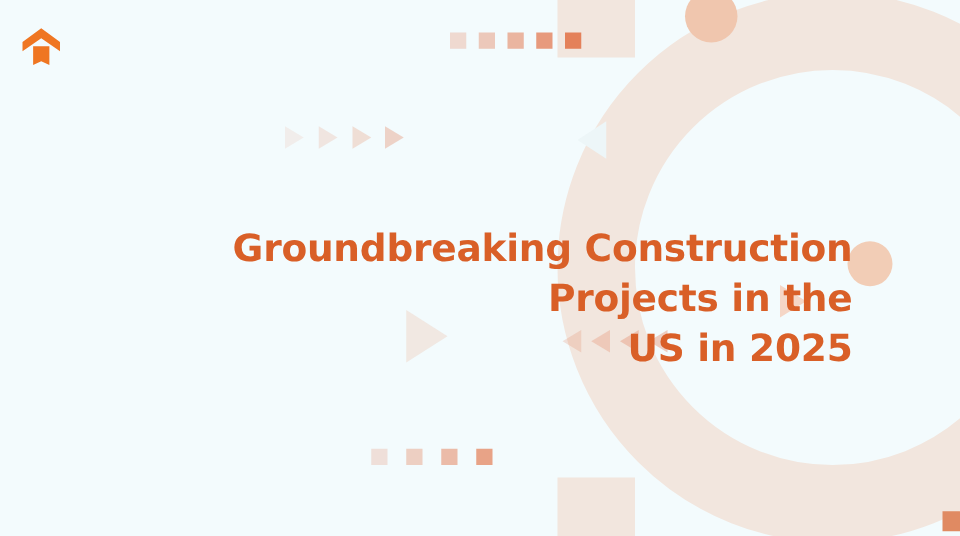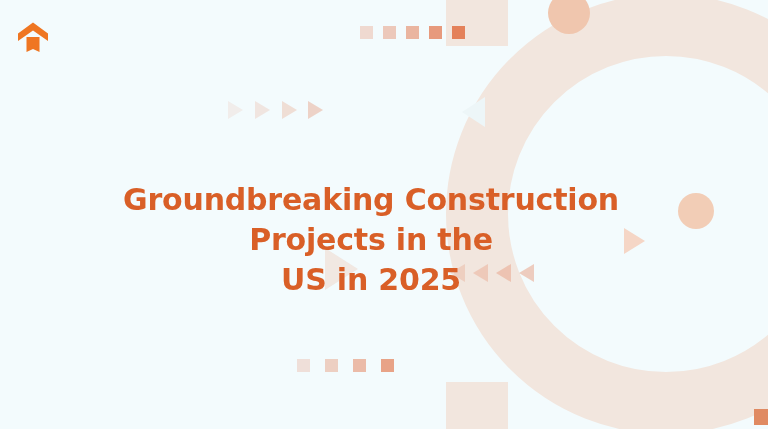--- a/index.html
+++ b/index.html
@@ -150,21 +150,21 @@
     width: 38px;
     height: 38px;
   }
 
   
   .title {
     position: absolute;
     left: 0;
     top: 160px;
     width: 742px;
-    text-align: center;
+    text-align: right;
     color: #d95f27;
     font-family: "DejaVu Sans", sans-serif;
     font-weight: bold;
     font-size: 30px;
     line-height: 40px;
     letter-spacing: -0.2px;
     padding: 0 60px;
     box-sizing: border-box;
     white-space: pre-line;
   }

